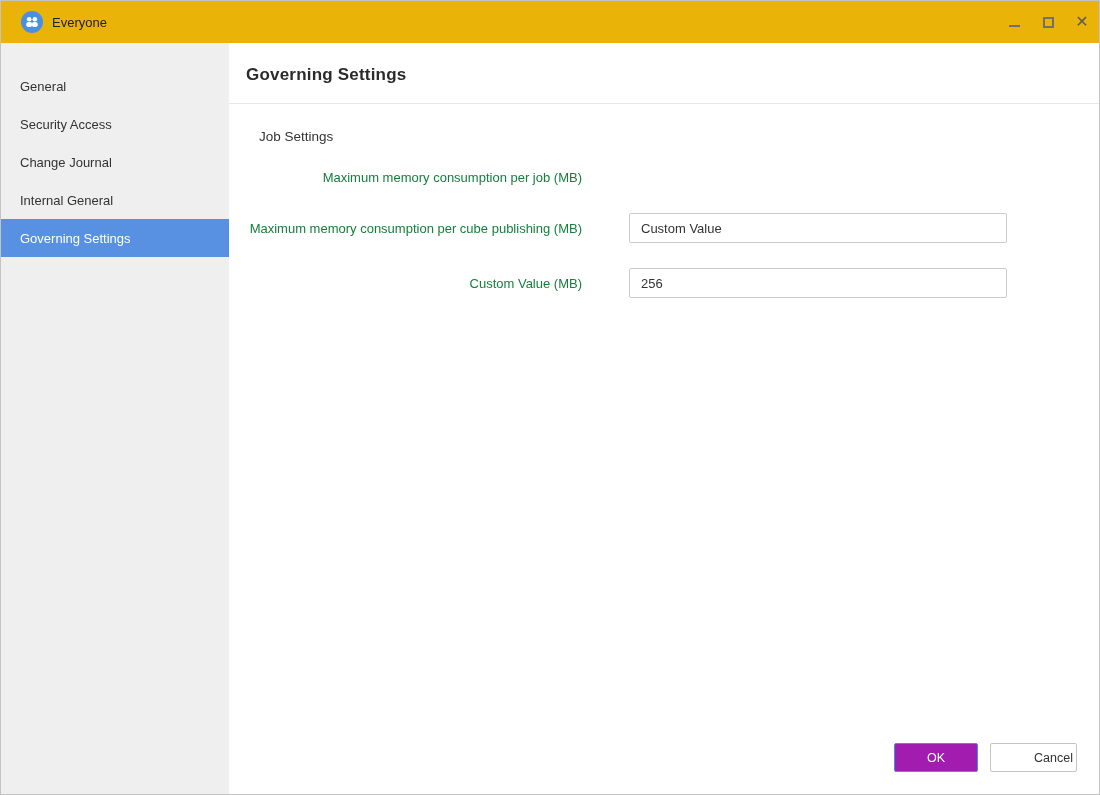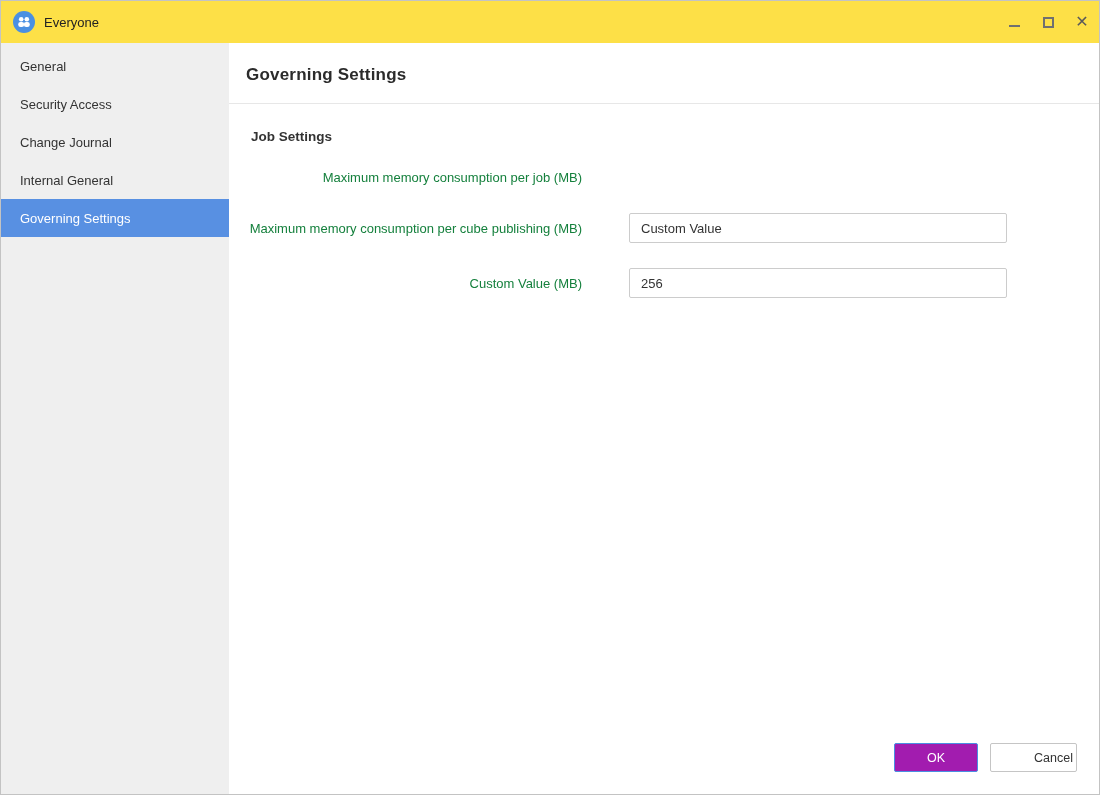--- a/index.html
+++ b/index.html
@@ -7,23 +7,23 @@
   .window {
     position: relative;
     width: 1100px; height: 795px;
     background: #ffffff;
     border: 1px solid #c3c3c3;
     overflow: hidden;
   }
   
   .titlebar {
     height: 42px;
-    background: #fde047;
+    background: #eab308;
     display: flex; align-items: center;
-    padding-left: 12px;
+    padding-left: 20px;
   }
   .app-icon { width: 22px; height: 22px; flex: 0 0 22px; }
   .titlebar-title {
     margin-left: 9px;
     font-size: 13px; color: #222222;
   }
   .win-controls {
     margin-left: auto;
     display: flex; align-items: center;
     height: 100%;
@@ -34,21 +34,21 @@
     cursor: default; color: #5a5a5a;
   }
   .glyph-min { width: 11px; height: 0; border-bottom: 2px solid #707070; margin-top: 8px; }
   .glyph-max { width: 11px; height: 11px; border: 2px solid #707070; }
   .glyph-close { font-size: 16px; color: #5a5a5a; line-height: 1; }
   
   .body-row { display: flex; height: calc(100% - 42px); }
   .sidebar {
     width: 228px; flex: 0 0 228px;
     background: #efefef;
-    padding-top: 4px;
+    padding-top: 24px;
     text-align: center;
   }
   .side-item {
     height: 38px;
     display: flex; align-items: center;
     padding-left: 19px;
     font-size: 13px; color: #333333;
     cursor: default;
   }
   .side-item.selected { color: #ffffff; }
@@ -57,22 +57,22 @@
     position: relative;
     background: #ffffff;
   }
   .main-header {
     height: 61px;
     padding: 22px 0 0 17px;
     border-bottom: 1px solid #e7e7e7;
   }
   .main-title { font-size: 17px; font-weight: bold; color: #2b2b2b; letter-spacing: 0.2px; }
   .section-title {
-    margin: 25px 0 0 22px;
-    font-size: 13.5px; font-weight: bold; color: #333333;
+    margin: 25px 0 0 30px;
+    font-size: 13.5px; font-weight: normal; color: #333333;
   }
   .form { margin-top: 23px; }
   .form-row {
     display: flex; align-items: center;
     margin-bottom: 25px;
   }
   .form-label {
     width: 336px; flex: 0 0 336px;
     margin-left: 17px; margin-right: 47px;
     text-align: right;

